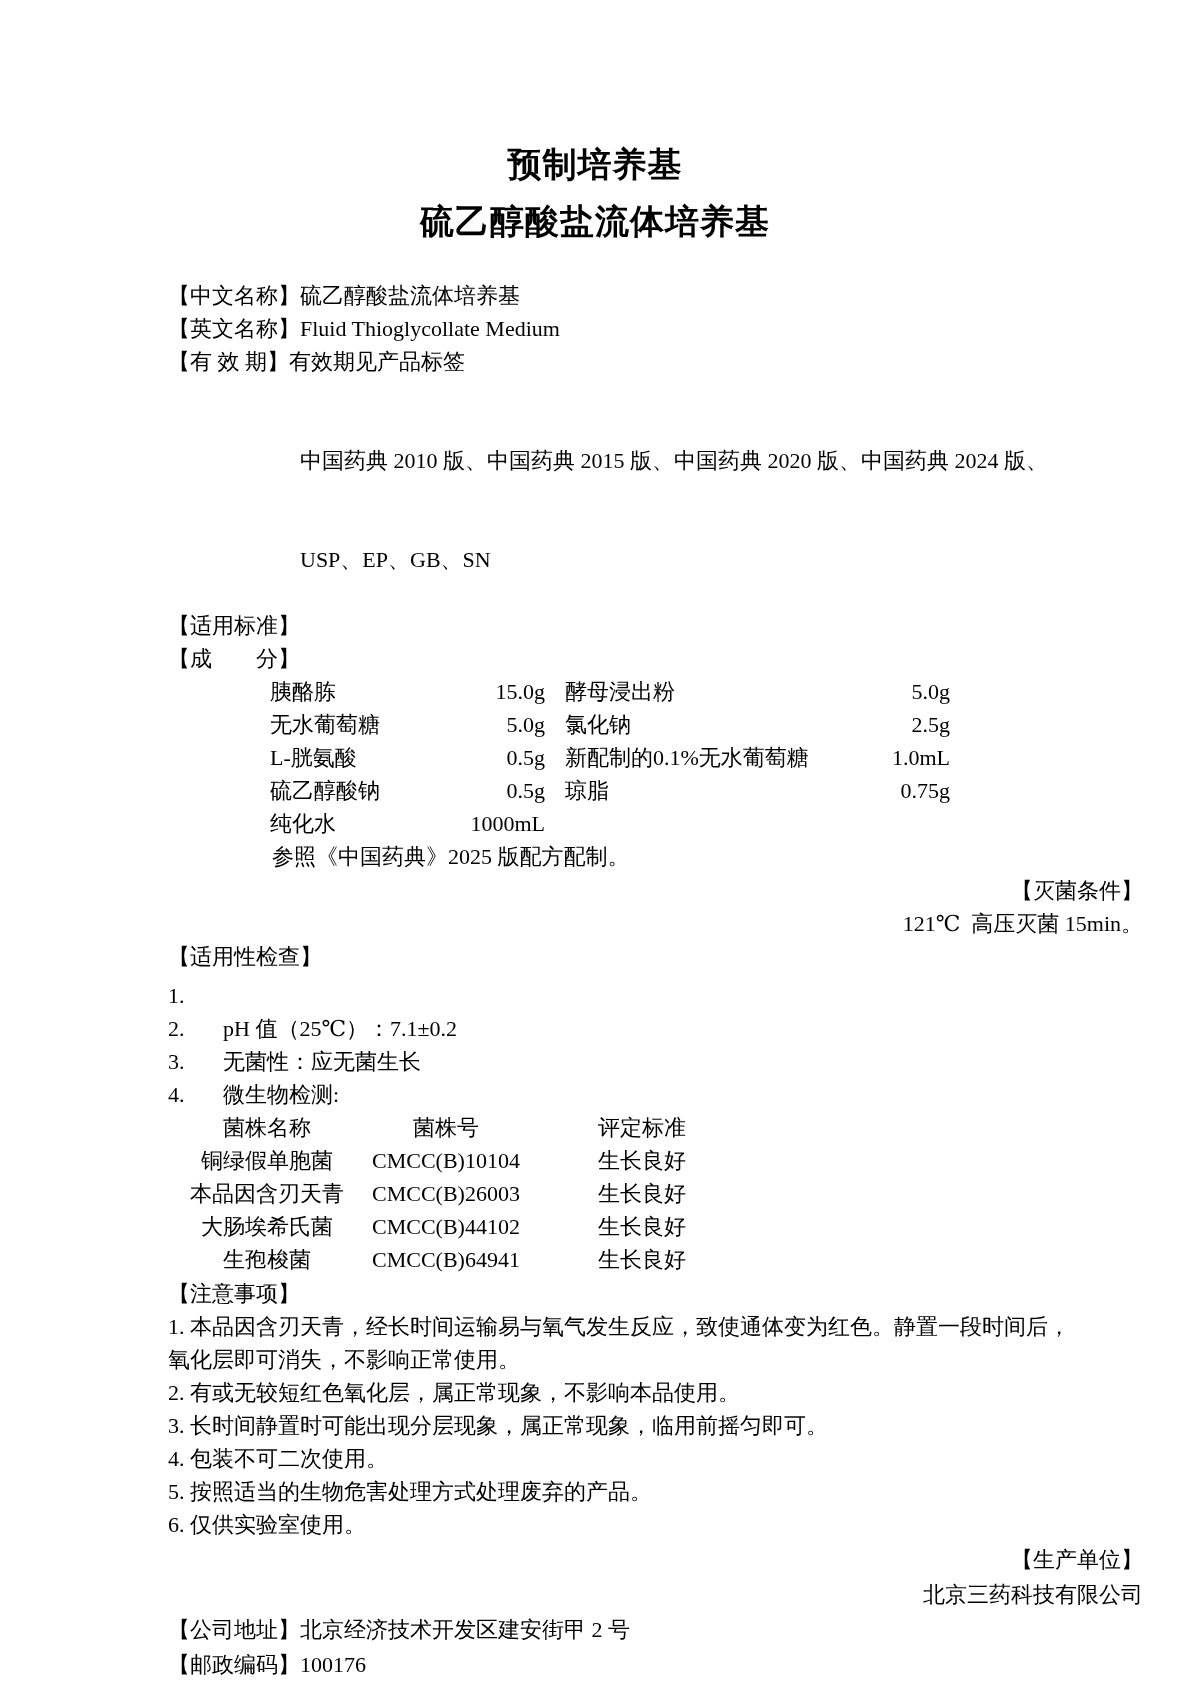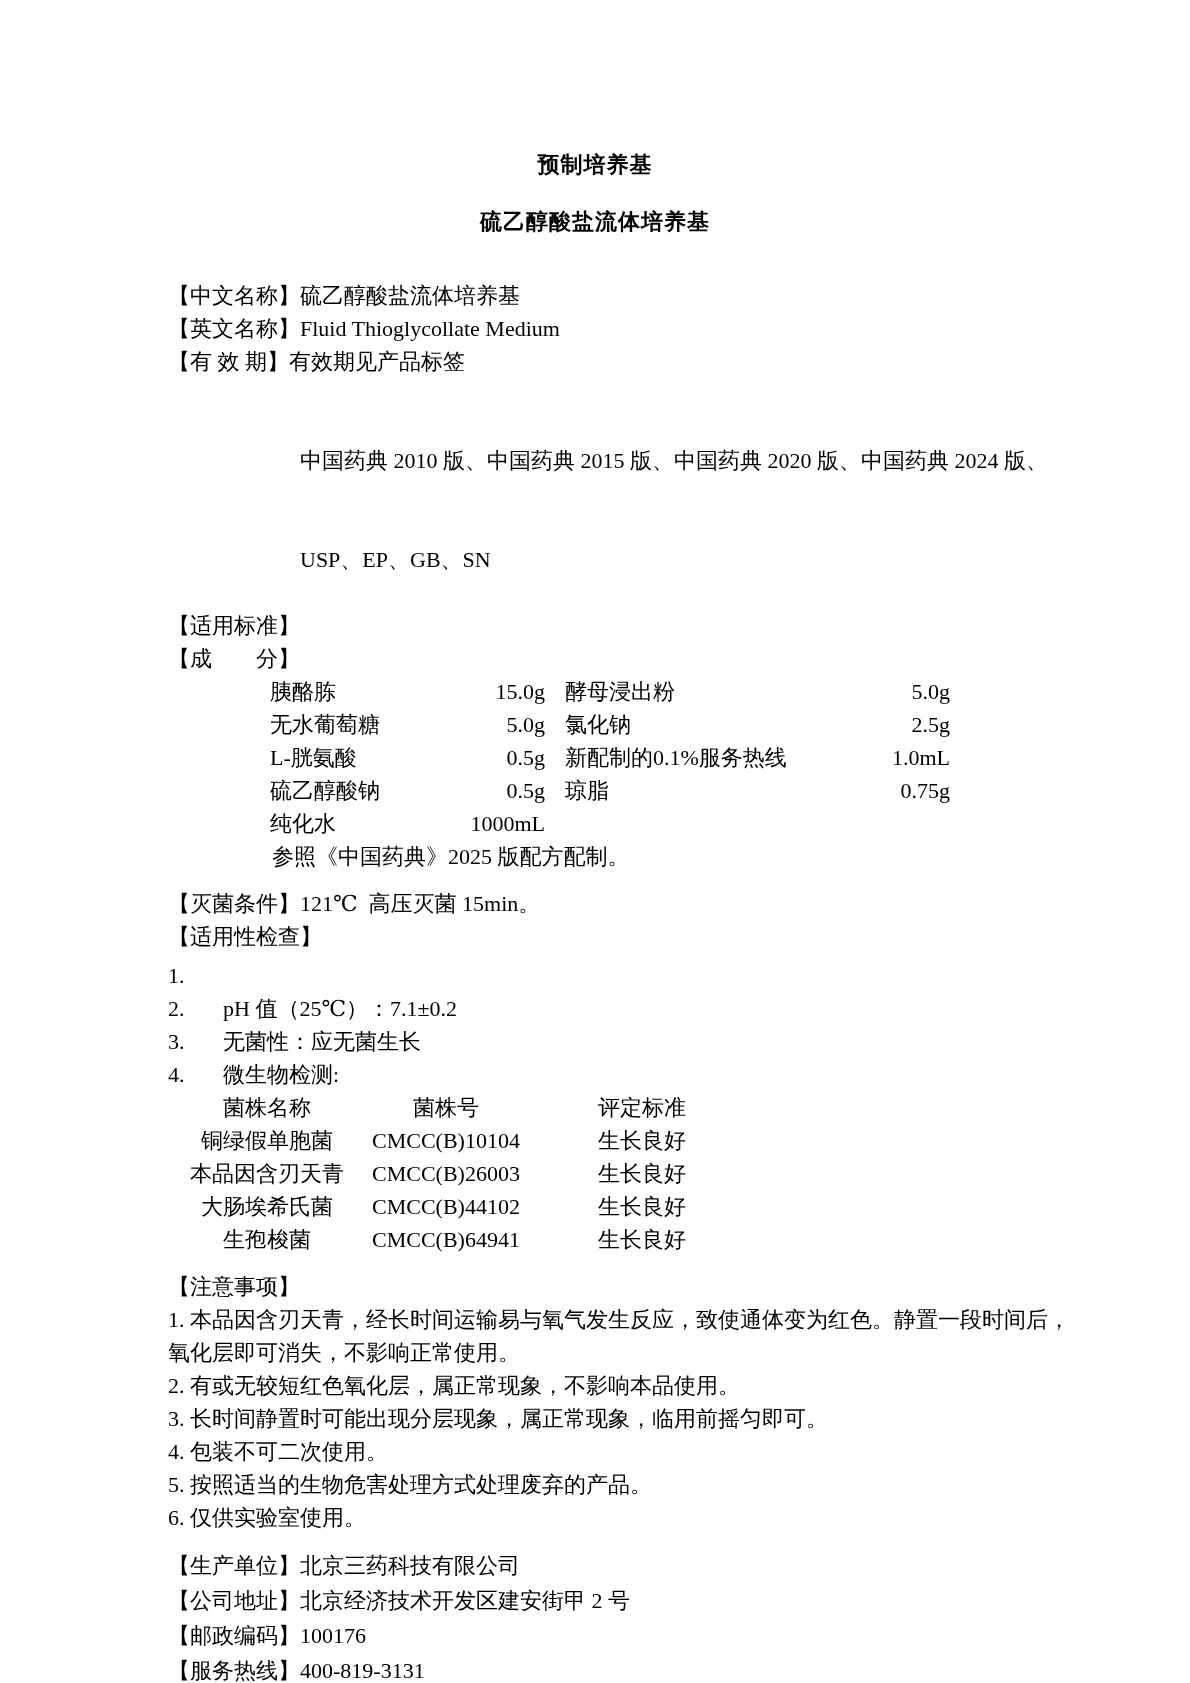--- a/index.html
+++ b/index.html
@@ -9,21 +9,21 @@
     box-sizing:border-box;
     padding:146px 47px 30px 168px;
     background:#ffffff;
     color:#000;
     font-family:"Liberation Serif","DejaVu Serif",serif;
     font-size:22px;
     line-height:33px;
     overflow:hidden;
   }
   .titles { margin:0 -47px 38px -168px; text-align:center; font-weight:bold; }
-  .doc-title { font-size:22px; line-height:38px; letter-spacing:1px; }
+  .doc-title { font-size:34px; line-height:38px; letter-spacing:1px; }
   .doc-title.sub { margin-top:19px; }
 
   .field { display:flex; align-items:flex-end; }
   .flabel { flex:none; white-space:pre; }
   .fvalue { white-space:pre-wrap; }
   .fvalue-block { white-space:pre-wrap; }
 
   .section-label { white-space:pre; }
 
   .comp-row { display:flex; }
@@ -36,24 +36,24 @@
   .num-item { display:flex; }
   .num { flex:none; width:55px; }
 
   .s-row { display:flex;font-family:Liberation Serif, serif; }
   .s-c1 { flex:none; width:198px; text-align:center; }
   .s-c2 { flex:none; width:160px; text-align:center; }
   .s-c3 { flex:none; margin-left:72px; }
 
   .note-line { white-space:pre-wrap; }
 
-  .mfr-field { display:flex; align-items:flex-start; line-height:35px; }
+  .mfr-field { display:flex; align-items:flex-end; line-height:35px; }
 
   .mt2 { margin-top:0; }
-  .mt3 { margin-top:14px; }
+  .mt3 { margin-top:1px;flex-direction:column; }
   .mt6 { margin-top:6px; }
 </style>
 </head>
 <body>
 
 <div class="page">
 
   <div class="titles">
     <div class="doc-title">预制培养基</div>
     <div class="doc-title sub">硫乙醇酸盐流体培养基</div>
@@ -89,21 +89,21 @@
   </div>
   <div class="comp-row">
     <span class="c-name1">无水葡萄糖</span>
     <span class="c-amt1">5.0g</span>
     <span class="c-name2">氯化钠</span>
     <span class="c-amt2">2.5g</span>
   </div>
   <div class="comp-row">
     <span class="c-name1">L-胱氨酸</span>
     <span class="c-amt1">0.5g</span>
-    <span class="c-name2">新配制的0.1%服务热线</span>
+    <span class="c-name2">新配制的0.1%无水葡萄糖</span>
     <span class="c-amt2">1.0mL</span>
   </div>
   <div class="comp-row">
     <span class="c-name1">硫乙醇酸钠</span>
     <span class="c-amt1">0.5g</span>
     <span class="c-name2">琼脂</span>
     <span class="c-amt2">0.75g</span>
   </div>
   <div class="comp-row">
     <span class="c-name1">纯化水</span>

